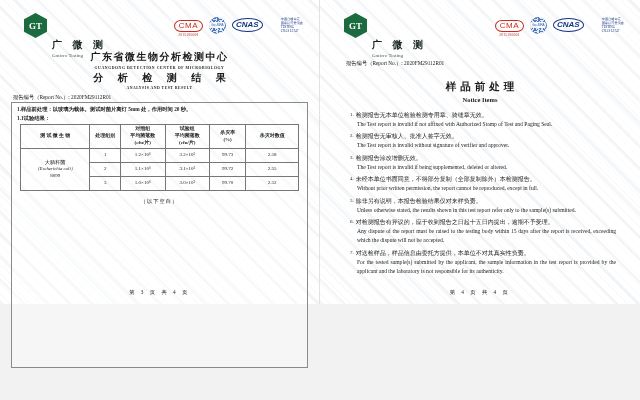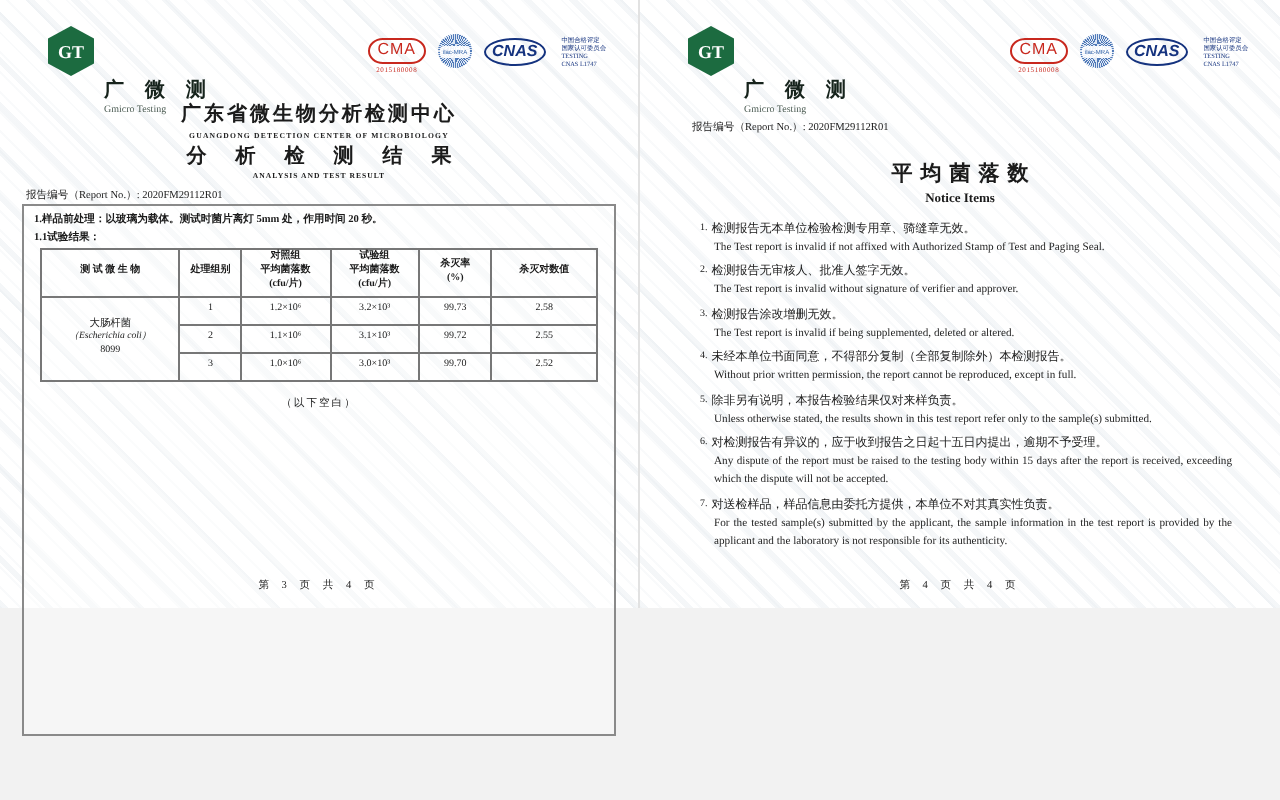--- a/index.html
+++ b/index.html
@@ -42,21 +42,21 @@
   .cma-num { font-size:3.5px; color:#c8281e; margin-top:1px; letter-spacing:.3px; }
   .ilac-circle {
     width:17px; height:17px; border-radius:50%;
     background:repeating-conic-gradient(#4f79b8 0deg 4deg, #dfe8f4 4deg 8deg);
     display:flex; align-items:center; justify-content:center; flex:0 0 auto;
   }
   .ilac-core {
     background:rgba(255,255,255,.92); font-size:3px; color:#2d5fa6;
     padding:1px 1px; border-radius:2px; font-family:"Liberation Sans",sans-serif; white-space:nowrap;
   }
-  .cnas-wrap { display:flex; align-items:center; gap:8px;justify-content:flex-end; }
+  .cnas-wrap { display:flex; align-items:center; gap:18px;justify-content:flex-end; }
   .cnas-mark {
     color:#15337f; border:1.2px solid #15337f; border-radius:50%;
     font-weight:bold; font-style:italic; font-size:8px; padding:2px 3px;
     font-family:"Liberation Sans",sans-serif; line-height:1; display:inline-block;
   }
   .cnas-side { font-size:3.2px; color:#15337f; line-height:1.25; }
 
   
   .center-cn { text-align:center; font-size:10px; font-weight:bold; letter-spacing:1.5px; margin-top:10px; }
   .center-en { text-align:center; font-size:3.8px; letter-spacing:.6px; color:#222; margin-top:2px; font-weight:bold; }
@@ -207,21 +207,21 @@
           <div>中国合格评定</div>
           <div>国家认可委员会</div>
           <div>TESTING</div>
           <div>CNAS L1747</div>
         </div>
       </div>
     </div>
   </div>
 
   <div class="repno-r">报告编号（Report No.）: 2020FM29112R01</div>
-  <div class="notice-cn">平均菌落数</div>
+  <div class="notice-cn">样品前处理</div>
   <div class="notice-en">Notice Items</div>
 
   <div class="notice-list">
     <div class="n-item">
       <div class="n-cn"><span class="n-no">1.</span><span>检测报告无本单位检验检测专用章、骑缝章无效。</span></div>
       <div class="n-en">The Test report is invalid if not affixed with Authorized Stamp of Test and Paging Seal.</div>
     </div>
     <div class="n-item">
       <div class="n-cn"><span class="n-no">2.</span><span>检测报告无审核人、批准人签字无效。</span></div>
       <div class="n-en">The Test report is invalid without signature of verifier and approver.</div>

